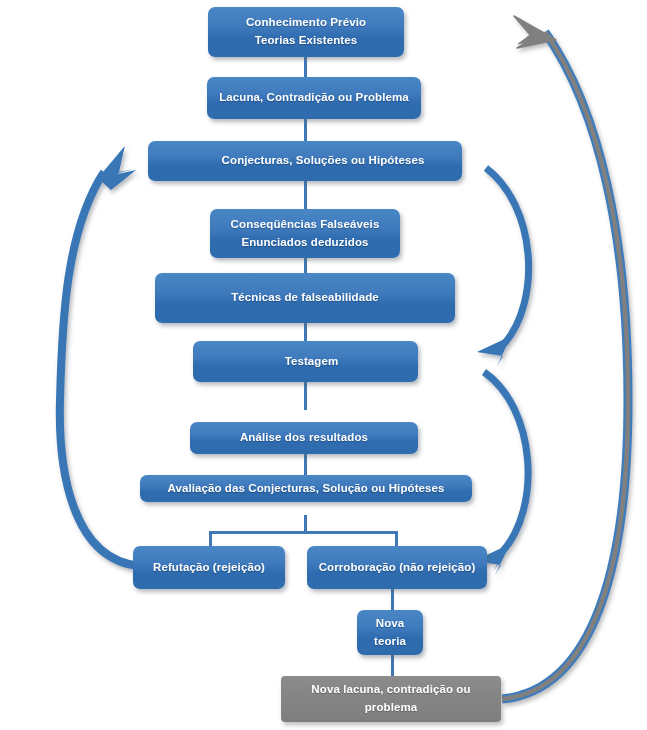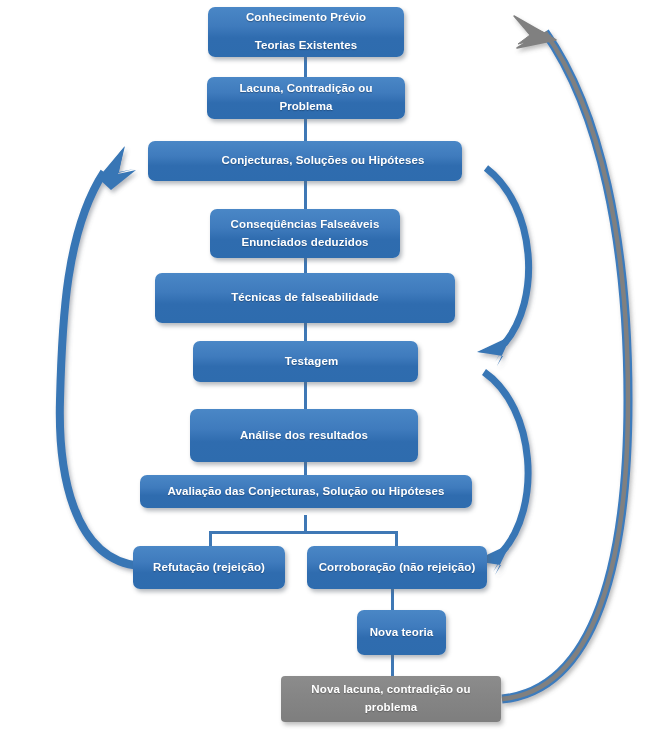--- a/index.html
+++ b/index.html
@@ -110,63 +110,63 @@
   <div class="connector" style="left:304px; top:315px; width:3px; height:27px;"></div>
   <div class="connector" style="left:304px; top:381px; width:3px; height:29px;"></div>
   <div class="connector" style="left:304px; top:451px; width:3px; height:26px;"></div>
   <div class="connector" style="left:304px; top:515px; width:3px; height:17px;"></div>
   <div class="connector" style="left:209px; top:531px; width:189px; height:3px;"></div>
   <div class="connector" style="left:209px; top:531px; width:3px; height:16px;"></div>
   <div class="connector" style="left:395px; top:531px; width:3px; height:16px;"></div>
   <div class="connector" style="left:391px; top:589px; width:3px; height:22px;"></div>
   <div class="connector" style="left:391px; top:654px; width:3px; height:22px;"></div>
 
-  <div class="node" style="left:208px; top:7px; width:196px; height:50px;justify-content:space-between;">
+  <div class="node" style="left:208px; top:7px; width:196px; height:50px;">
     <span>Conhecimento Prévio</span>
     <span class="line2">Teorias Existentes</span>
   </div>
 
-  <div class="node" style="left:207px; top:77px; width:198px; height:42px;">
+  <div class="node" style="left:207px; top:77px; width:214px; height:42px;">
     <span>Lacuna, Contradição  ou Problema</span>
   </div>
 
   <div class="node" style="left:148px; top:141px; width:314px; height:40px;padding-left:44px;">
     <span>Conjecturas, Soluções ou Hipóteses</span>
   </div>
 
   <div class="node" style="left:210px; top:209px; width:190px; height:49px;">
     <span>Conseqüências  Falseáveis</span>
     <span class="line2">Enunciados deduzidos</span>
   </div>
 
   <div class="node" style="left:155px; top:273px; width:300px; height:50px;">
     <span>Técnicas de falseabilidade</span>
   </div>
 
   <div class="node" style="left:193px; top:341px; width:225px; height:41px;padding-left:20px;">
     <span>Testagem</span>
   </div>
 
-  <div class="node" style="left:190px; top:409px; width:228px; height:53px;">
+  <div class="node" style="left:190px; top:422px; width:228px; height:32px;">
     <span>Análise dos resultados</span>
   </div>
 
-  <div class="node" style="left:140px; top:475px; width:332px; height:33px;">
+  <div class="node" style="left:140px; top:475px; width:332px; height:27px;">
     <span>Avaliação das Conjecturas, Solução ou Hipóteses</span>
   </div>
 
   <div class="node" style="left:133px; top:546px; width:152px; height:43px;">
     <span>Refutação (rejeição)</span>
   </div>
 
   <div class="node" style="left:307px; top:546px; width:180px; height:43px;">
     <span>Corroboração  (não rejeição)</span>
   </div>
 
-  <div class="node" style="left:357px; top:610px; width:89px; height:45px;">
+  <div class="node" style="left:357px; top:610px; width:66px; height:45px;">
     <span>Nova teoria</span>
   </div>
 
   <div class="node gray" style="left:281px; top:676px; width:220px; height:46px;">
     <span>Nova lacuna, contradição  ou problema</span>
   </div>
 
 </div>
 
 </body></html>

